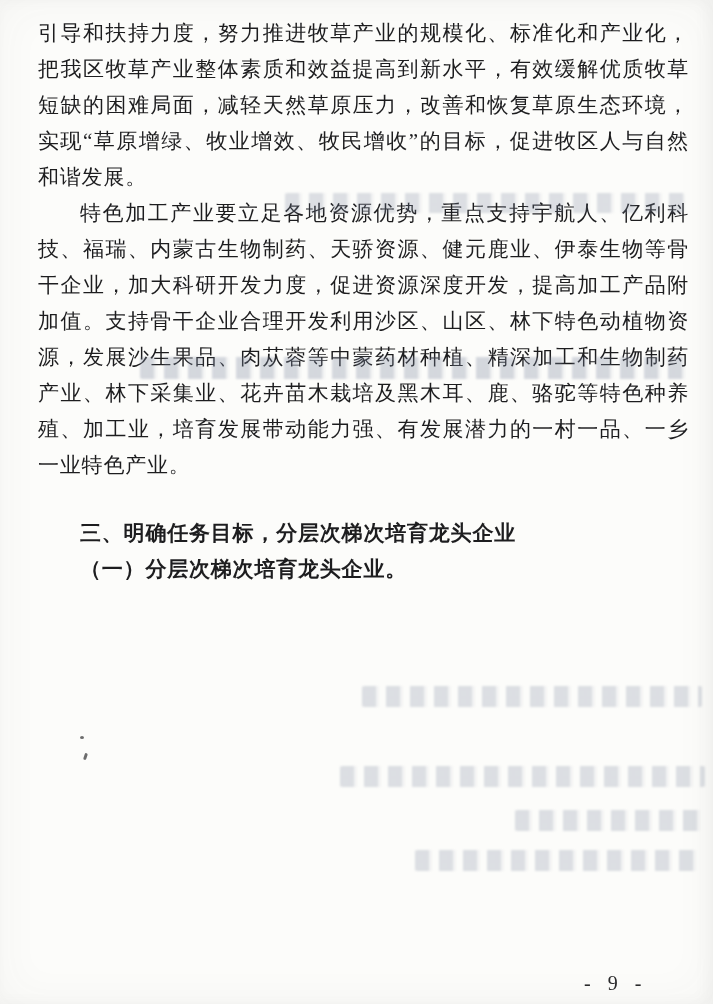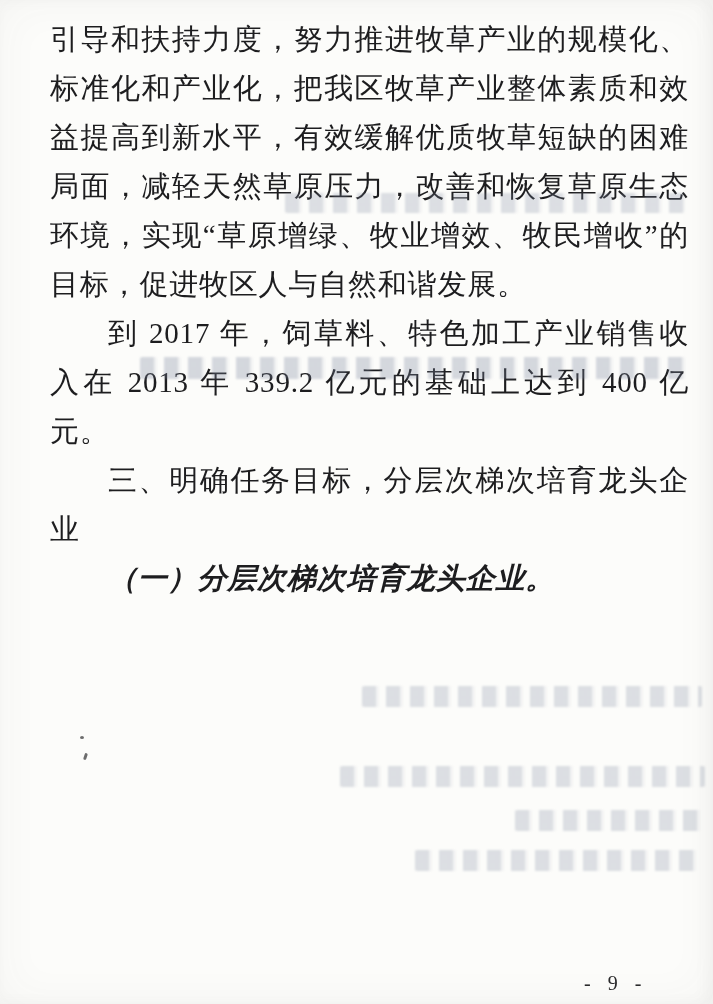--- a/index.html
+++ b/index.html
@@ -9,36 +9,37 @@
     height: 1004px;
     margin: 0;
     background: #fcfcfa;
     overflow: hidden;
     font-family: "Liberation Serif", serif;
     color: #1d1d1f;
     box-shadow: inset 0 0 46px rgba(60,60,58,0.045), inset -6px 0 14px rgba(90,90,95,0.05);
   }
   .text-block {
     position: absolute;
-    left: 50px;
+    left: 38px;
     right: 24px;
     top: 15px;
-    font-size: 29px;
-    line-height: 49px;
+    font-size: 21px;
+    line-height: 36px;
     letter-spacing: 0.8px;
     text-align: justify;
     text-justify: inter-character;
   }
   .text-block p { margin: 0; }
   p.ind { text-indent: 2em; }
   p.h1 {
     font-family: "Liberation Sans", sans-serif;
-    font-weight: 400;
+    font-weight: 700;
+    margin-top: 32px;
   }
-  p.h2 { font-weight: 700; font-style: italic; }
+  p.h2 { font-weight: 700; }
   .page-number {
     position: absolute;
     left: 584px;
     top: 972px;
     font-size: 20px;
     letter-spacing: 2px;
     word-spacing: 8px;
     color: #2a2a2c;
   }
   
@@ -61,21 +62,21 @@
     opacity: 0.75;
   }
 </style>
 </head>
 <body>
 
 <div class="page">
 
   <div class="text-block">
     <p class="cont">引导和扶持力度，努力推进牧草产业的规模化、标准化和产业化，把我区牧草产业整体素质和效益提高到新水平，有效缓解优质牧草短缺的困难局面，减轻天然草原压力，改善和恢复草原生态环境，实现“草原增绿、牧业增效、牧民增收”的目标，促进牧区人与自然和谐发展。</p>
-    <p class="ind">到 2017 年，饲草料、特色加工产业销售收入在 2013 年 339.2 亿元的基础上达到 400 亿元。</p>
+    <p class="ind">特色加工产业要立足各地资源优势，重点支持宇航人、亿利科技、福瑞、内蒙古生物制药、天骄资源、健元鹿业、伊泰生物等骨干企业，加大科研开发力度，促进资源深度开发，提高加工产品附加值。支持骨干企业合理开发利用沙区、山区、林下特色动植物资源，发展沙生果品、肉苁蓉等中蒙药材种植、精深加工和生物制药产业、林下采集业、花卉苗木栽培及黑木耳、鹿、骆驼等特色种养殖、加工业，培育发展带动能力强、有发展潜力的一村一品、一乡一业特色产业。</p>
     <p class="h1 ind">三、明确任务目标，分层次梯次培育龙头企业</p>
     <p class="h2 ind">（一）分层次梯次培育龙头企业。</p>
   </div>
 
   <div class="ghost" style="left:285px; top:193px; width:400px; height:20px;"></div>
   <div class="ghost strong" style="left:140px; top:357px; width:548px; height:22px;"></div>
   <div class="ghost" style="left:362px; top:686px; width:340px; height:21px;"></div>
   <div class="ghost" style="left:340px; top:766px; width:365px; height:21px;"></div>
   <div class="ghost" style="left:515px; top:810px; width:188px; height:21px;"></div>
   <div class="ghost" style="left:415px; top:850px; width:288px; height:21px;"></div>

